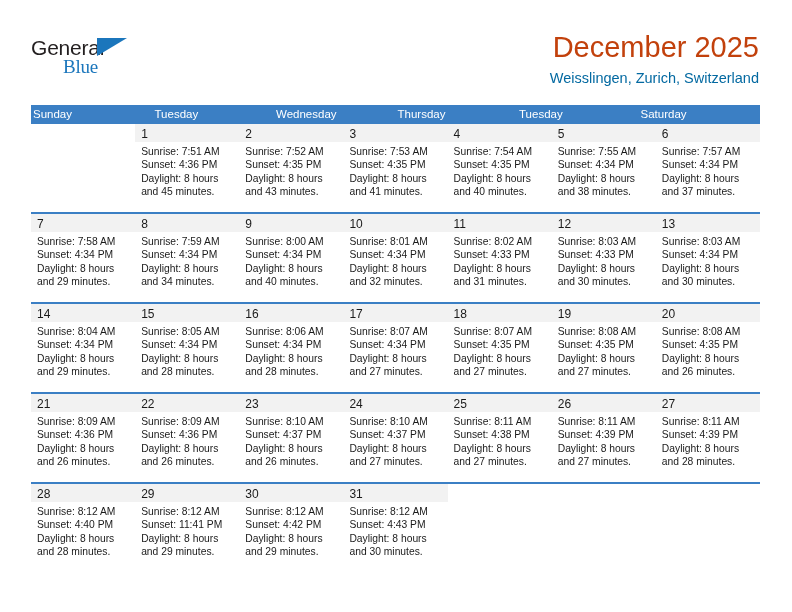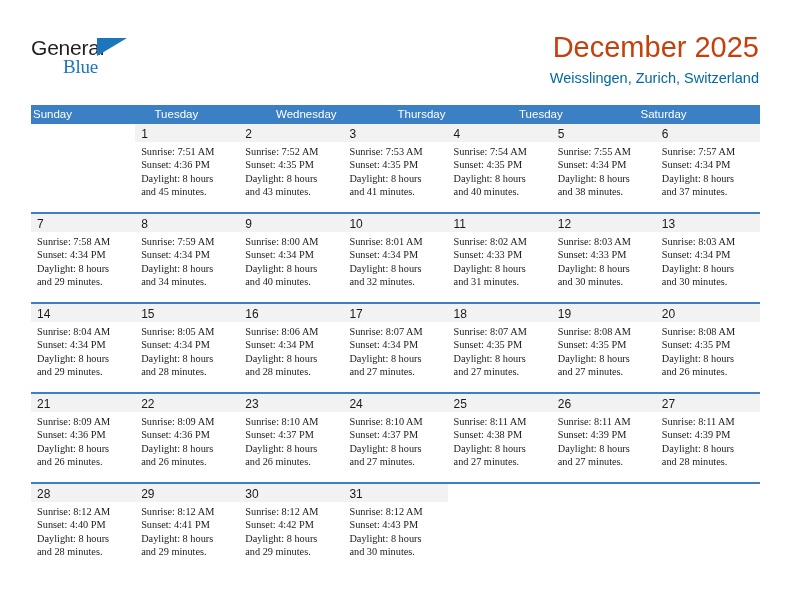--- a/index.html
+++ b/index.html
@@ -133,21 +133,20 @@
   }
   .daynum {
     font-size: 12px;
     line-height: 18px;
     color: #1a1a1a;
   }
   .dayinfo {
     padding: 3px 4px 8px 6px;
     box-sizing: border-box;
     flex: 1;
-    font-family: Liberation Serif, serif;
   }
   .dayinfo div {
     font-size: 10.3px;
     line-height: 13.3px;
     color: #1a1a1a;
     white-space: nowrap;
   }
 </style>
 </head>
 <body>
@@ -443,21 +442,21 @@
               <div>Sunrise: 8:12 AM</div>
               <div>Sunset: 4:40 PM</div>
               <div>Daylight: 8 hours</div>
               <div>and 28 minutes.</div>
             </div>
           </div>
           <div class="daycell">
             <div class="daynum-band"><span class="daynum">29</span></div>
             <div class="dayinfo">
               <div>Sunrise: 8:12 AM</div>
-              <div>Sunset: 4:41 PM</div>
+              <div>Sunset: 11:41 PM</div>
               <div>Daylight: 8 hours</div>
               <div>and 29 minutes.</div>
             </div>
           </div>
           <div class="daycell">
             <div class="daynum-band"><span class="daynum">30</span></div>
             <div class="dayinfo">
               <div>Sunrise: 8:12 AM</div>
               <div>Sunset: 4:42 PM</div>
               <div>Daylight: 8 hours</div>

